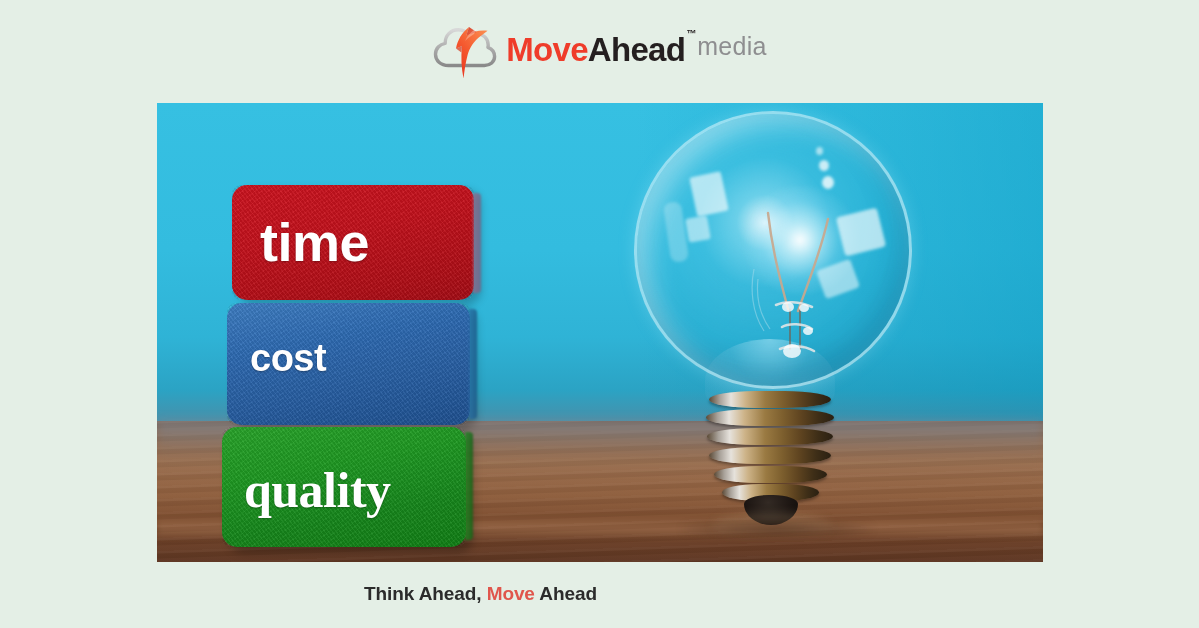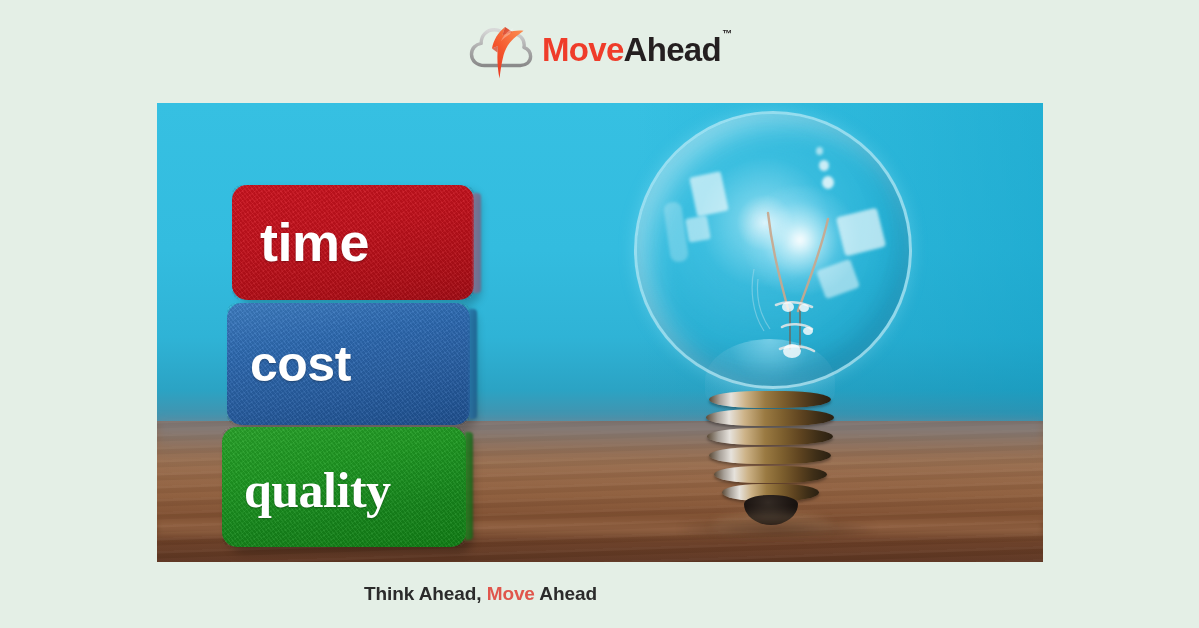--- a/index.html
+++ b/index.html
@@ -211,21 +211,21 @@
   .blk-cost {
     left: 7px;
     top: 120px;
     width: 243px;
     height: 122px;
     background: linear-gradient(170deg, #3f7fc4 0%, #2f6cb4 32%, #285fa3 66%, #1f5191 100%);
     box-shadow: 7px 5px 9px rgba(0,0,0,0.22);
   }
   .blk-cost .blk-label {
     left: 23px; top: 36px;
-    font-size: 50px;
+    font-size: 38px;
   }
   .blk-cost .edge {
     position: absolute;
     right: -7px; top: 6px;
     width: 8px; height: 110px;
     background: linear-gradient(90deg, #2a6fa8, #1c5585);
     border-radius: 0 4px 4px 0;
     opacity: 0.75;
     filter: blur(1px);
   }
@@ -441,20 +441,21 @@
 
         <path d="M37.0 6.0 L 34.4 14.2 L 44.5 11.0 Z" fill="url(#arrowDark)" opacity="0.85"></path>
         <path d="M30.0 25.0 L 24.0 27.5 L 29.4 31.5 Z" fill="#d8341a" opacity="0.7"></path>
 
         <path d="M33.0 20.0 C 35.6 14.0 40.0 9.6 45.6 7.0 L 42.0 13.0 C 37.8 15.6 34.9 18.4 33.0 20.0 Z" fill="#ffffff" opacity="0.30"></path>
       </svg>
     </div>
 
     <div class="logo-words">
       <div class="logo-line1"><span class="logo-move">Move</span><span class="logo-ahead">Ahead</span><span class="logo-tm">™</span></div>
+      <div class="logo-line2">media</div>
     </div>
 
   </div>
 </div>
 
 <div class="photo">
 
   <div class="wall"></div>
   <div class="wall-right-tint"></div>
 

